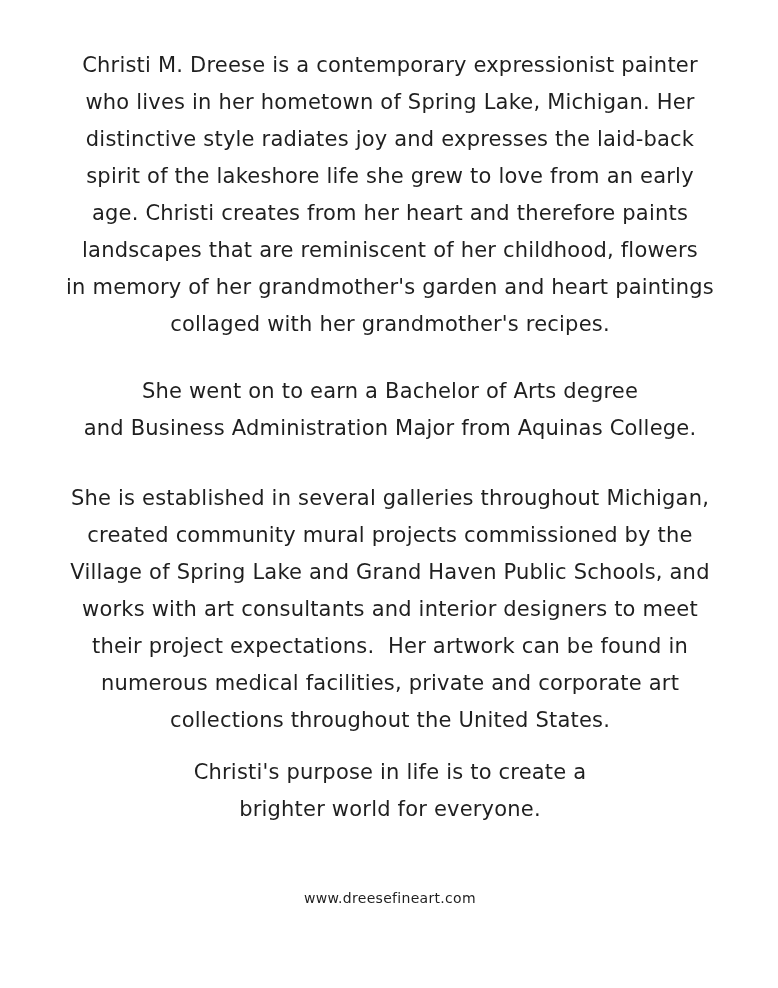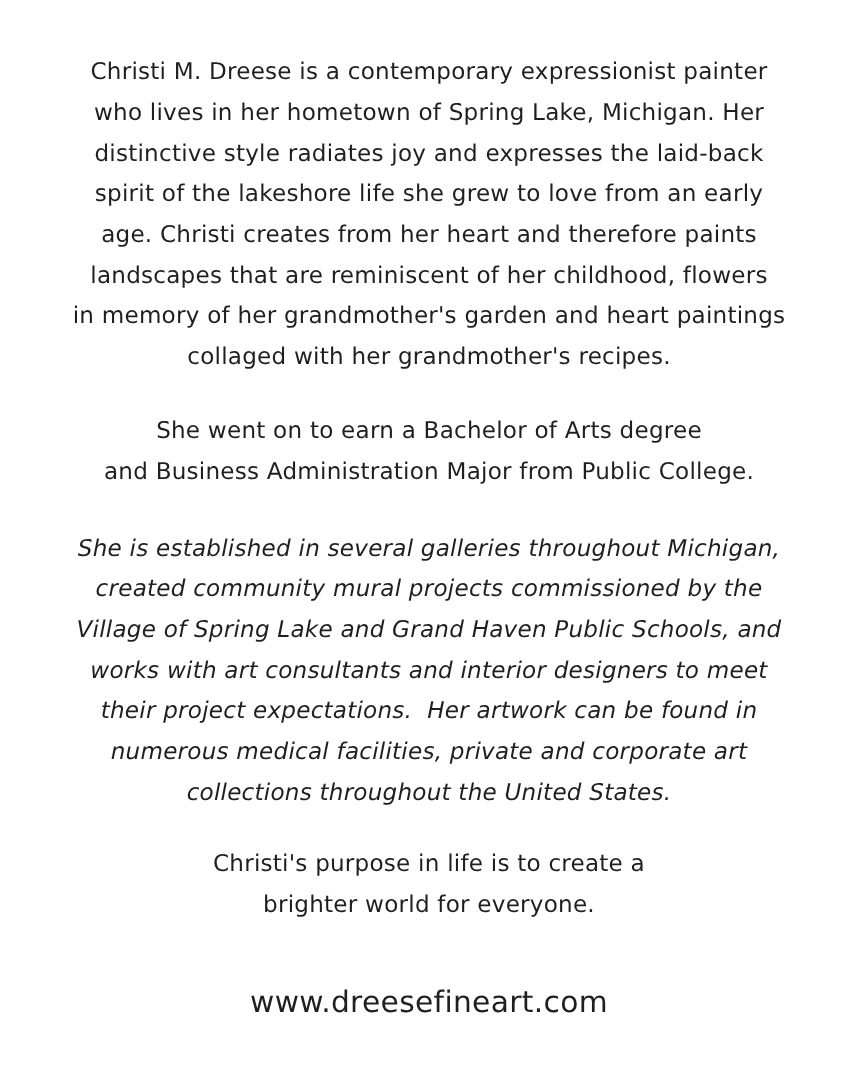--- a/index.html
+++ b/index.html
@@ -22,45 +22,45 @@
   .para {
     margin: 0 auto;
     text-align: center;
     white-space: pre-wrap;      
     font-size: 21px;
     line-height: 37px;
     letter-spacing: 0.2px;
   }
   .para-intro     { margin-bottom: 30px; }
   .para-education { margin-bottom: 33px; }
-  .para-career    { margin-bottom: 28px; font-style: italic; }
+  .para-career    { margin-bottom: 15px; }
   .para-purpose   { margin-bottom: 11px; }
   .website {
     margin: 52px auto 0 auto;
     text-align: center;
-    font-size: 27px;
+    font-size: 14px;
     line-height: 37px;
     letter-spacing: 0.3px;
   }
 </style>
 </head>
 <body>
 
 <div class="page">
   <p class="para para-intro">Christi M. Dreese is a contemporary expressionist painter
 who lives in her hometown of Spring Lake, Michigan. Her
 distinctive style radiates joy and expresses the laid-back
 spirit of the lakeshore life she grew to love from an early
 age. Christi creates from her heart and therefore paints
 landscapes that are reminiscent of her childhood, flowers
 in memory of her grandmother's garden and heart paintings
 collaged with her grandmother's recipes.</p>
 
   <p class="para para-education">She went on to earn a Bachelor of Arts degree
-and Business Administration Major from Public College.</p>
+and Business Administration Major from Aquinas College.</p>
 
   <p class="para para-career">She is established in several galleries throughout Michigan,
 created community mural projects commissioned by the
 Village of Spring Lake and Grand Haven Public Schools, and
 works with art consultants and interior designers to meet
 their project expectations.  Her artwork can be found in
 numerous medical facilities, private and corporate art
 collections throughout the United States.</p>
 
   <p class="para para-purpose">Christi's purpose in life is to create a

